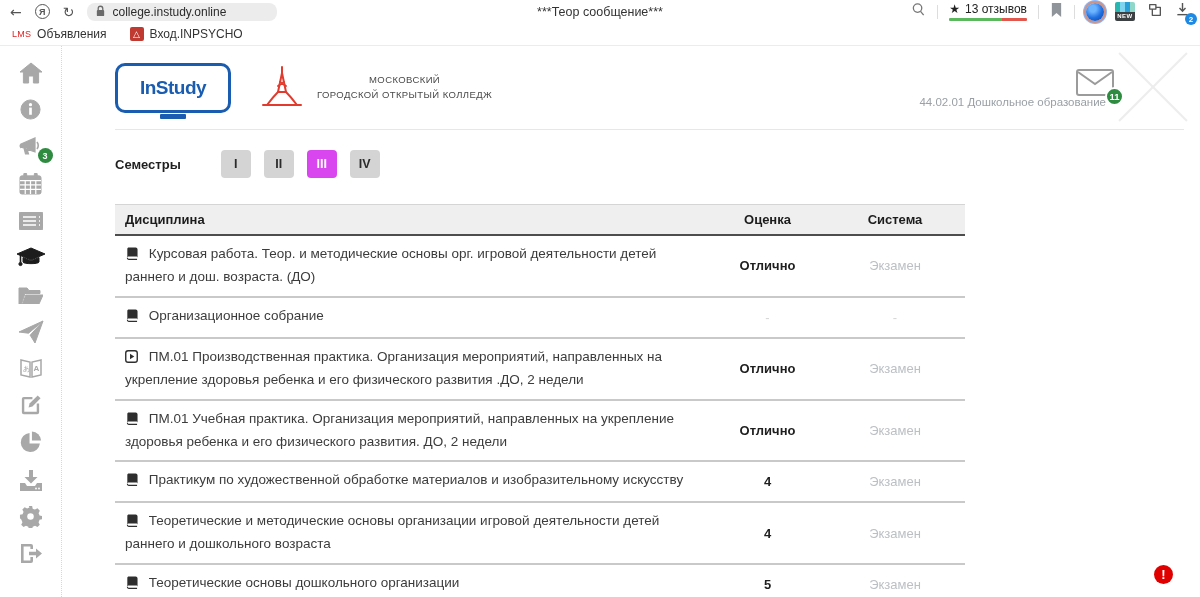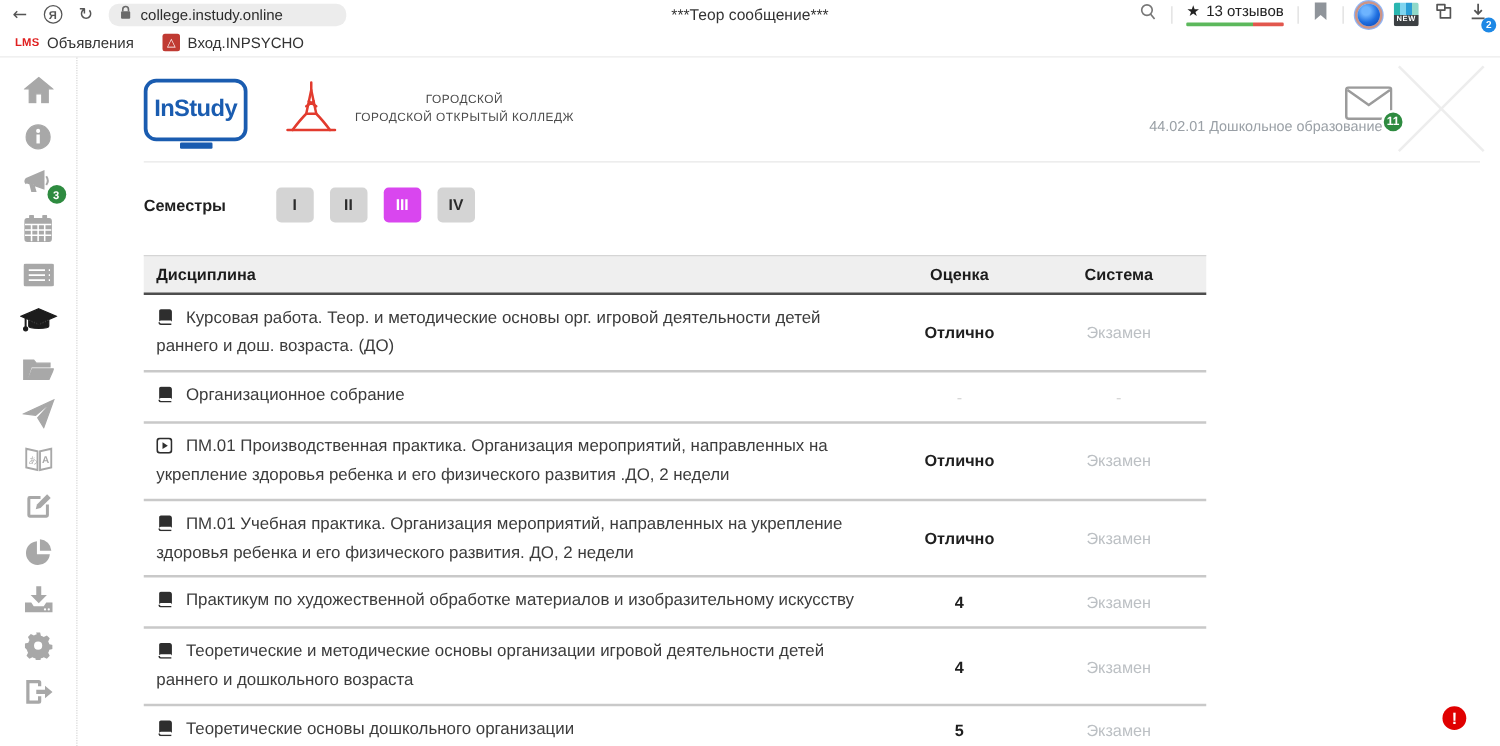--- a/index.html
+++ b/index.html
@@ -25,36 +25,36 @@
   .new-ico { width:20px; height:19px; border-radius:2px; overflow:hidden; cursor:pointer; display:flex; flex-direction:column; }
   .new-ico .new-top { flex:1; background:linear-gradient(90deg,#2ab6b0 0 25%, #7fd4ef 25% 50%, #2a9ed6 50% 75%, #8fd8c9 75%); }
   .new-ico .new-lbl { height:9px; background:#3c4043; color:#fff; font-size:6px; font-weight:bold; text-align:center; line-height:9px; letter-spacing:.5px; }
   .dl-wrap { position:relative; cursor:pointer; }
   .dl-badge { position:absolute; right:-7px; bottom:-4px; width:12px; height:12px; border-radius:50%; background:#1e88e5; color:#fff; font-size:8px; font-weight:bold; display:flex; align-items:center; justify-content:center; }
 
   
   .bmbar { height:23px; display:flex; align-items:center; gap:9px; padding:0 12px; font-size:12px; color:#333; border-bottom:1px solid #ececec; background:#fff; }
   .bm { display:flex; align-items:center; gap:6px; cursor:pointer; }
   .bm + .bm { margin-left:14px; }
-  .lms-logo { color:#e02020; font-weight:bold; font-size:9px; letter-spacing:.2px; }
+  .lms-logo { color:#e02020; font-weight:normal; font-size:9px; letter-spacing:.2px; }
   .inpsycho-logo { width:14px; height:14px; background:#c03a32; border-radius:2px; color:#fff; font-size:9px; display:flex; align-items:center; justify-content:center; }
 
   
   .app { display:flex; height:551px; }
   .sidebar { width:62px; border-right:1px dotted #d7d7d7; display:flex; flex-direction:column; align-items:center; padding-top:16px; gap:12px; }
   .side-item { position:relative; width:30px; height:25px; display:flex; align-items:center; justify-content:center; cursor:pointer; }
   .side-item svg { fill:#a8a8a8; stroke:#a8a8a8; }
   .side-item.active svg { fill:#1c1c1c; stroke:#1c1c1c; }
   .side-badge { position:absolute; right:-7px; bottom:-2px; min-width:15px; height:15px; border-radius:50%; background:#2e8b40; color:#fff; font-size:9px; font-weight:bold; display:flex; align-items:center; justify-content:center; }
 
   .content { flex:1; position:relative; }
 
   
   .page-header { height:84px; margin:0 16px 0 53px; border-bottom:1px solid #e7e7e7; display:flex; align-items:center; position:relative; }
-  .brand-frame { width:83px; height:50px; border:3px solid #1a5cb0; border-radius:10px; display:flex; align-items:center; justify-content:center; position:relative; cursor:pointer; }
+  .brand-frame { width:116px; height:50px; border:3px solid #1a5cb0; border-radius:10px; display:flex; align-items:center; justify-content:center; position:relative; cursor:pointer; }
   .brand-text { color:#1a5cb0; font-weight:bold; font-size:19px; letter-spacing:-.5px; }
   .brand-stand { position:absolute; left:50%; transform:translateX(-50%); bottom:-9px; width:26px; height:5px; background:#1a5cb0; border-radius:1px; }
   .college { display:flex; align-items:center; gap:10px; margin-left:26px; }
   .college-text { text-align:center; color:#4a4a4a; font-size:9.5px; letter-spacing:.4px; line-height:1.5; font-family:"Liberation Sans", sans-serif; }
   .mail-wrap { margin-left:auto; margin-right:70px; position:relative; margin-top:-6px; cursor:pointer; }
   .mail-badge { position:absolute; right:-10px; bottom:-6px; width:19px; height:19px; border-radius:50%; background:#2e8b40; border:2px solid #fff; color:#fff; font-size:9.5px; font-weight:bold; display:flex; align-items:center; justify-content:center; }
   .program-text { position:absolute; right:78px; top:50px; font-size:11.5px; color:#9aa0a6; }
   .close-x { position:absolute; right:-6px; top:4px; width:74px; height:74px; cursor:pointer; }
   .close-x::before, .close-x::after { content:""; position:absolute; left:50%; top:50%; width:96px; height:2px; background:#ededed; }
   .close-x::before { transform:translate(-50%,-50%) rotate(45deg); }
@@ -268,21 +268,21 @@
               <g fill="none" stroke="#e23b2e" stroke-width="2" stroke-linecap="round">
                 <path d="M6 42 h38"></path>
                 <path d="M10 42 C16 34 19 31 21 29 L25 10 L25 4"></path>
                 <path d="M40 42 C34 34 31 31 29 29 L25 10"></path>
                 <path d="M21 29 h8"></path>
                 <path d="M23 19 l6 4 M27 19 l-6 4"></path>
               </g>
             </svg>
         </span>
         <div class="college-text">
-          <div>ГОРОДСКОЙ</div>
+          <div>МОСКОВСКИЙ</div>
           <div>ГОРОДСКОЙ ОТКРЫТЫЙ КОЛЛЕДЖ</div>
         </div>
       </div>
       <div class="mail-wrap">
         <span>
           <svg width="38" height="27" viewBox="0 0 38 27">
               <rect x="1" y="1" width="36" height="25" rx="2" fill="#fff" stroke="#9b9b9b" stroke-width="2"></rect>
               <path d="M2 3 L19 15 L36 3" fill="none" stroke="#9b9b9b" stroke-width="2"></path>
             </svg>
         </span>

